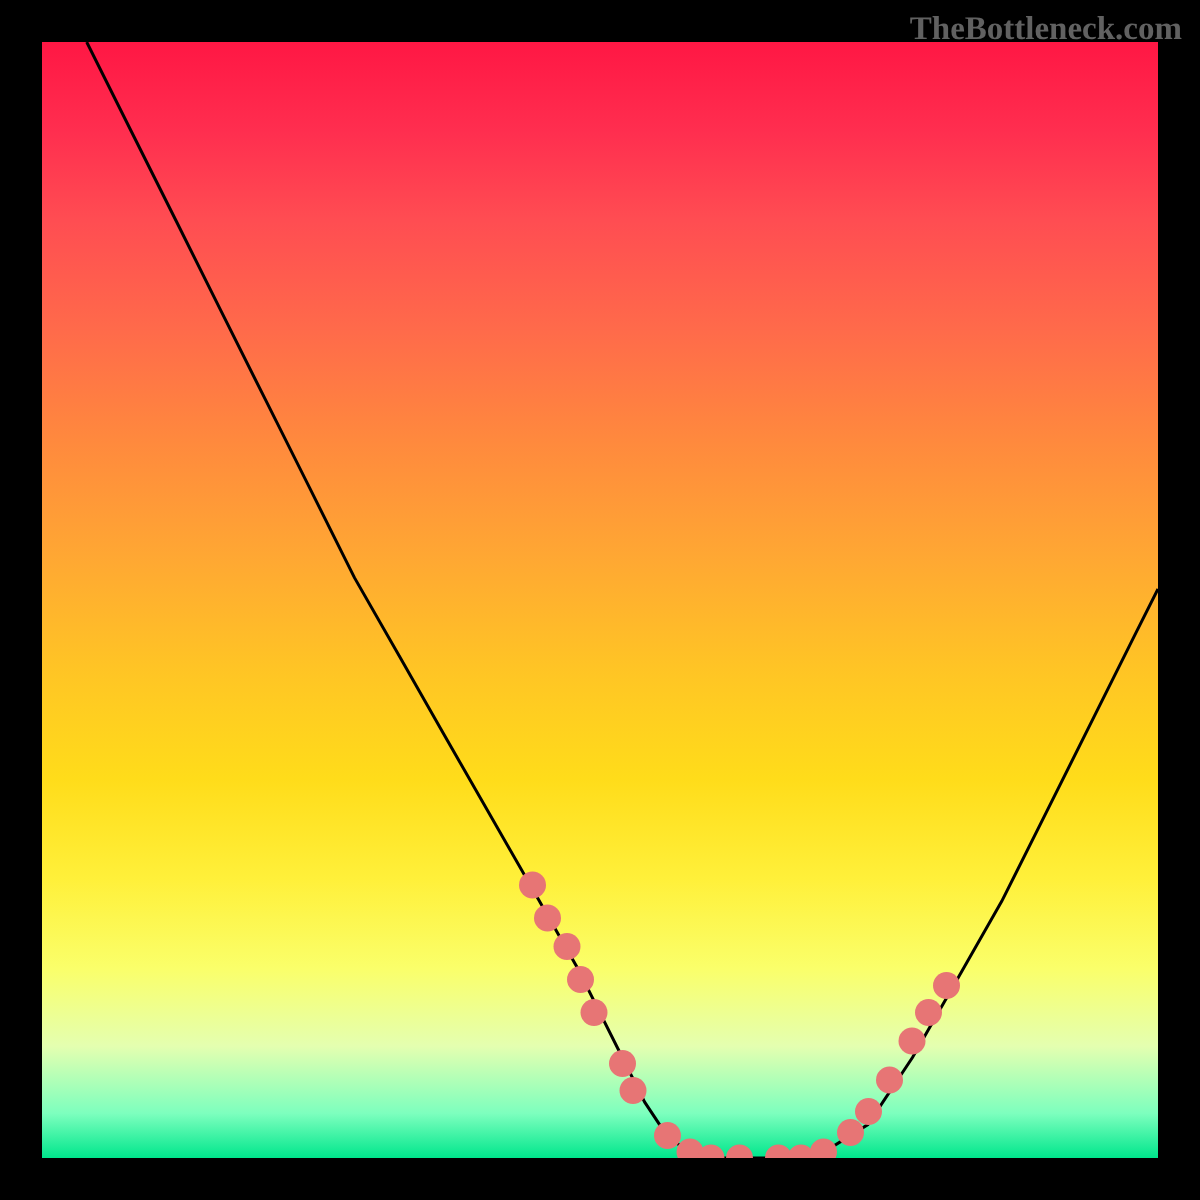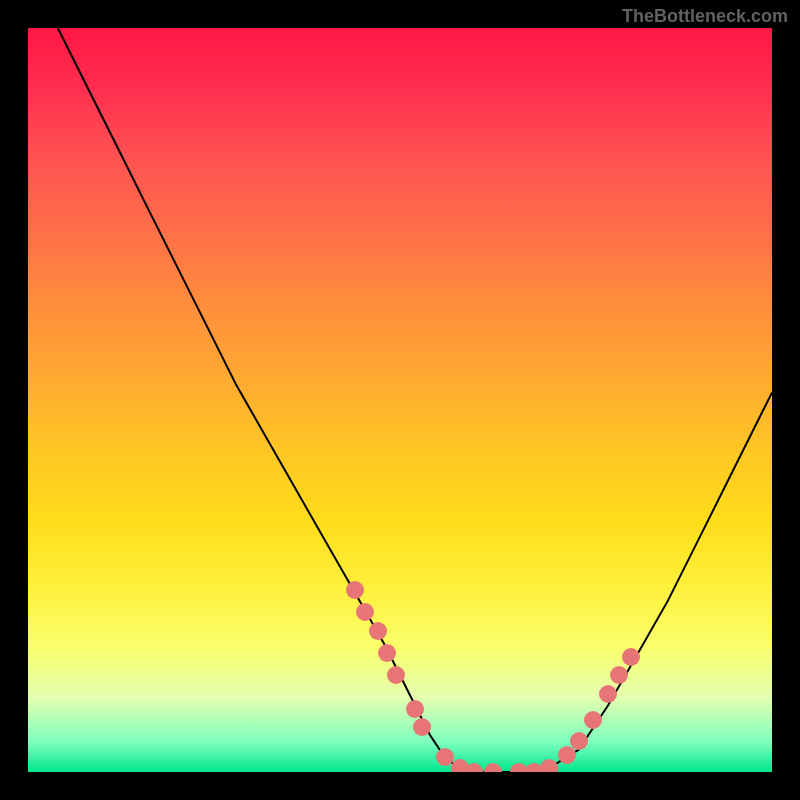--- a/index.html
+++ b/index.html
@@ -16,21 +16,21 @@
     #ffc425 56%,
     #ffdc1a 66%,
     #fff03a 75%,
     #faff6a 83%,
     #e4ffb0 90%,
     #7dffbe 96%,
     #00e68c 100%
   ); }
   .line-layer { position: absolute; inset: 0; }
   .dots-layer { position: absolute; inset: 0; }
-  .watermark { position: absolute; top: 6px; right: 12px; font-family: Liberation Sans, sans-serif; font-size: 18px; font-weight: bold; color: #616161; letter-spacing: 0px; }
+  .watermark { position: absolute; top: 6px; right: 12px; font-family: Liberation Serif, serif; font-size: 22px; font-weight: bold; color: #616161; letter-spacing: 0px; }
   .dot { position: absolute; width: 18px; height: 18px; border-radius: 50%; background: #e77575; transform: translate(-50%, -50%); }
 </style>
 </head>
 <body>
 <div class="frame">
   <div class="watermark">TheBottleneck.com</div>
   <div class="plot">
     <div class="gradient"></div>
     <svg class="line-layer" viewBox="0 0 744 744" preserveAspectRatio="none">
       <path id="curve-path" fill="none" stroke="#000000" stroke-width="2" d="M29.8 0.0 L59.5 59.5 L89.3 119.0 L119.0 178.6 L148.8 238.1 L178.6 297.6 L208.3 357.1 L238.1 409.2 L267.8 461.3 L297.6 513.4 L327.4 565.4 L357.1 617.5 L372.0 647.3 L386.9 677.0 L401.8 706.8 L416.6 729.1 L431.5 740.3 L446.4 744.0 L461.3 744.0 L491.0 744.0 L520.8 740.3 L550.6 721.7 L580.3 677.0 L610.1 625.0 L639.8 572.9 L669.6 513.4 L699.4 453.8 L729.1 394.3 L744.0 364.6"></path>

